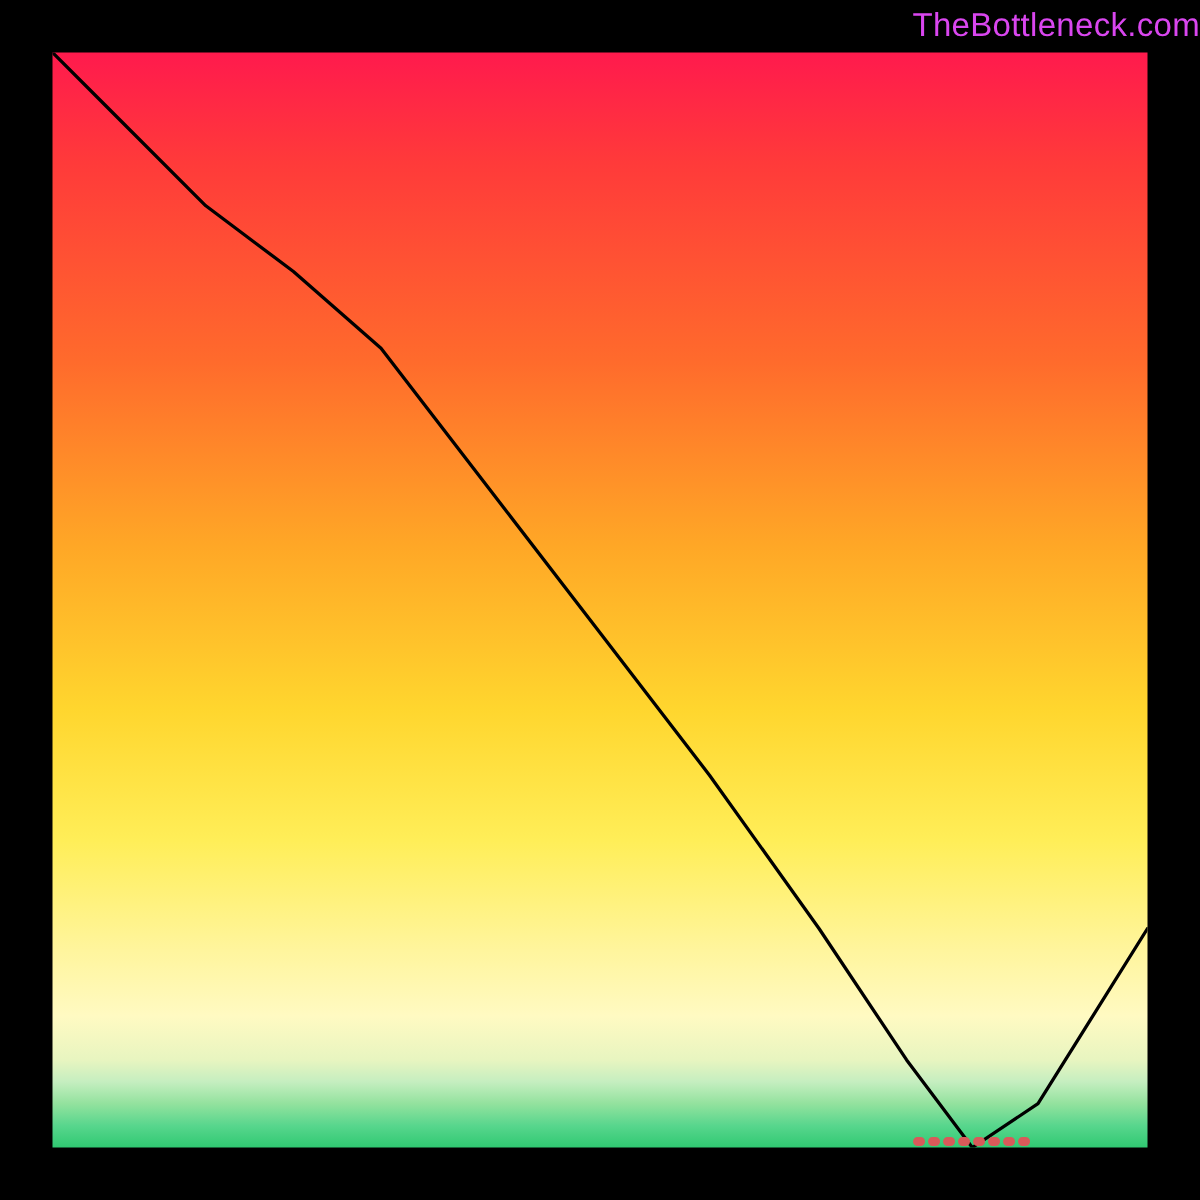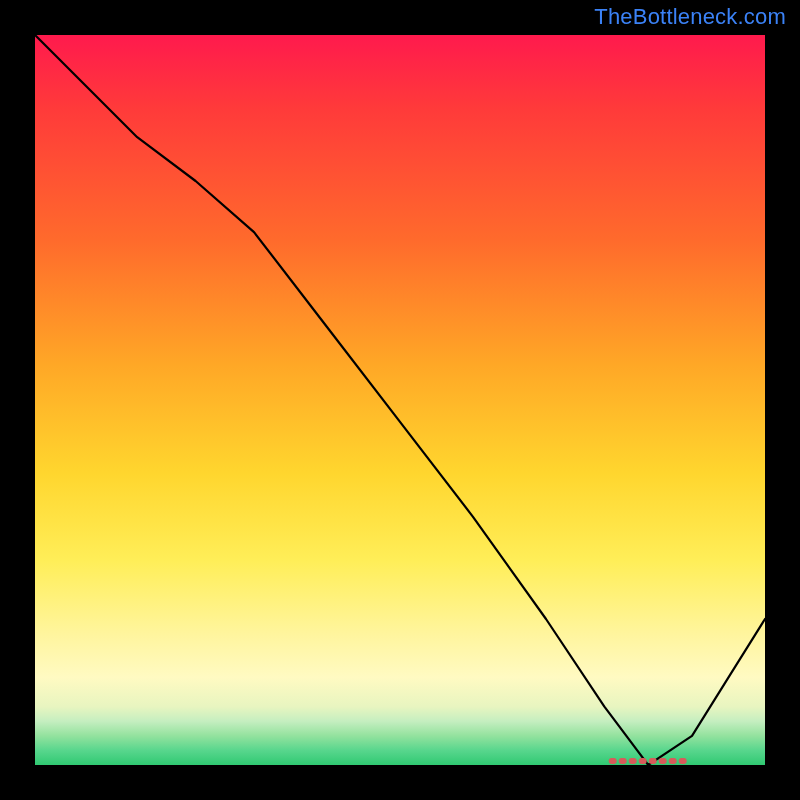--- a/index.html
+++ b/index.html
@@ -12,22 +12,22 @@
     font-family: Arial, Helvetica, sans-serif;
   }
   .wrapper {
     position: relative;
     width: 800px;
     height: 800px;
   }
   .watermark {
     position: absolute;
     top: 4px;
-    right: 14px;
-    color: #3b82f6;
+    right: 0;
+    color: #d946ef;
     font-size: 22px;
     font-weight: 500;
     letter-spacing: 0.2px;
     user-select: none;
   }
   .plot-area {
     position: absolute;
     left: 35px;
     top: 35px;
     width: 730px;

